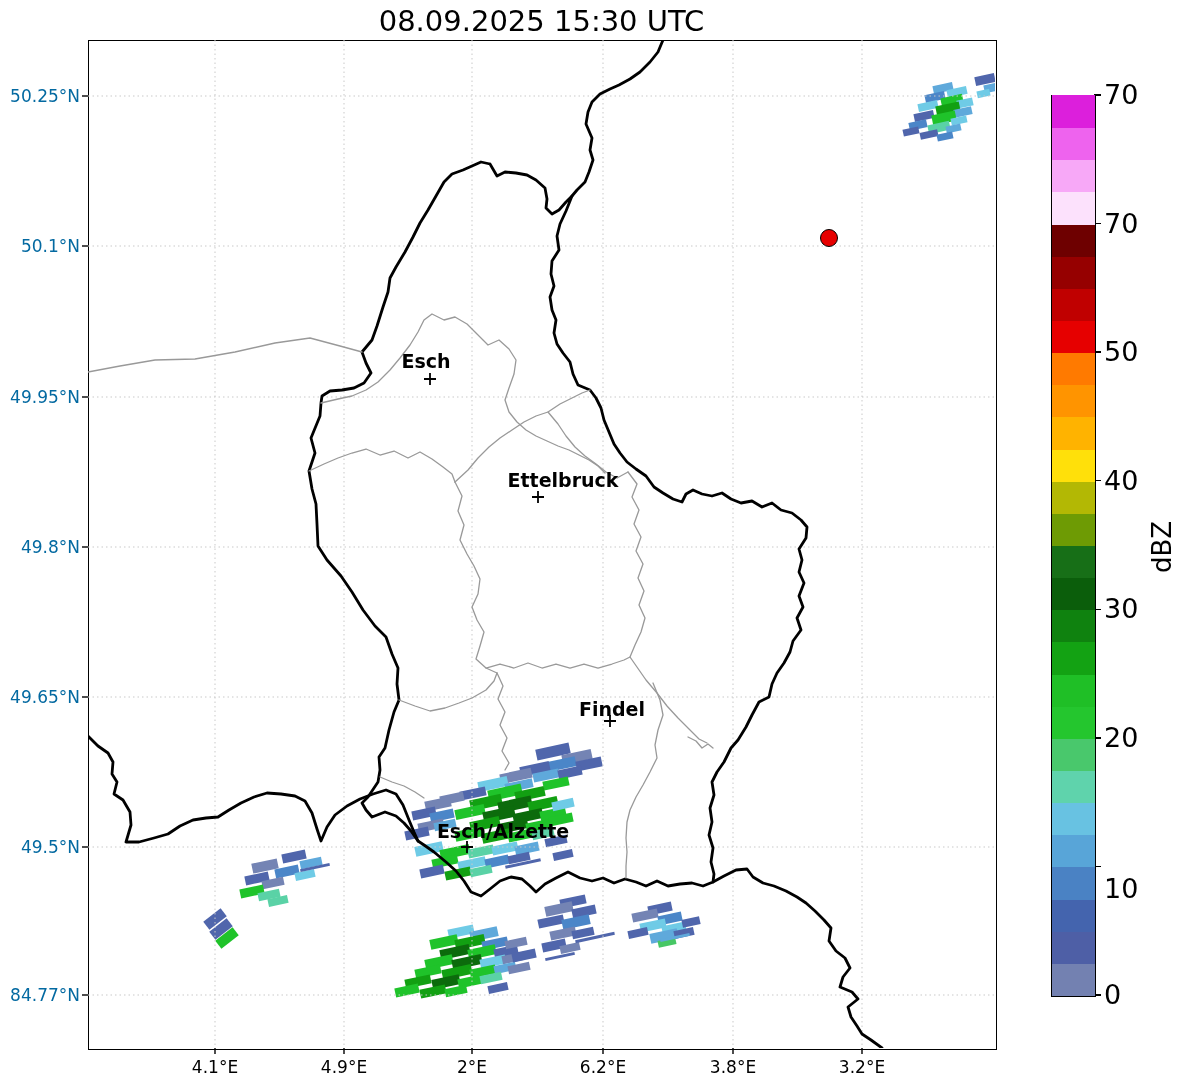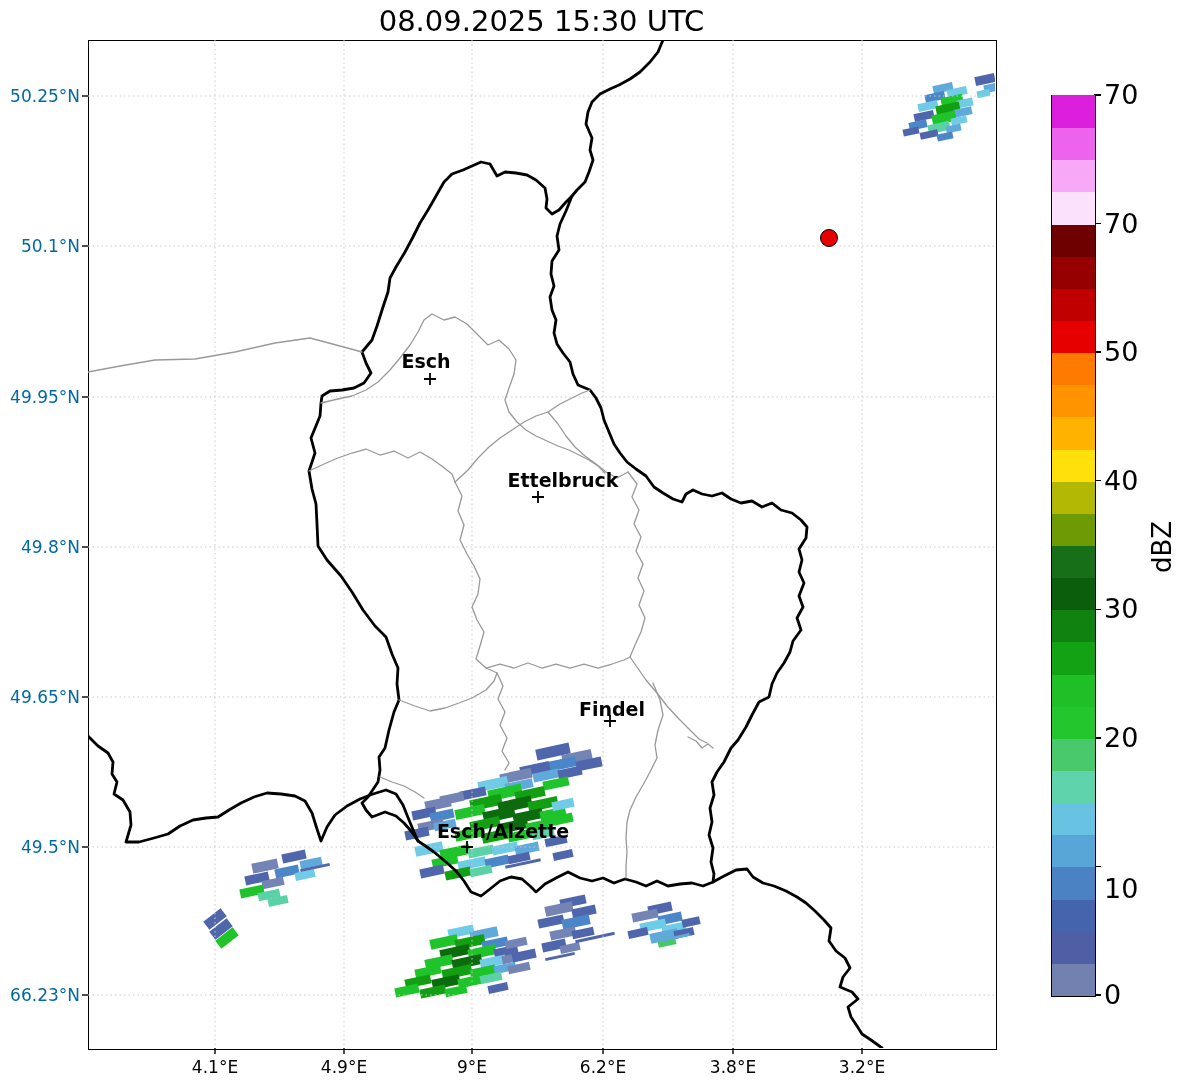--- a/index.html
+++ b/index.html
@@ -226,24 +226,24 @@
       <line x1="82" y1="847" x2="88" y2="847" stroke="#000" stroke-width="1.4"></line>
       <line x1="82" y1="995" x2="88" y2="995" stroke="#000" stroke-width="1.4"></line>
     </svg>
   <div id="labels">
       <div class="latlab" style="left: 2px; top: 85px;">50.25°N</div>
       <div class="latlab" style="left: 2px; top: 235px;">50.1°N</div>
       <div class="latlab" style="left: 2px; top: 386px;">49.95°N</div>
       <div class="latlab" style="left: 2px; top: 536px;">49.8°N</div>
       <div class="latlab" style="left: 2px; top: 686px;">49.65°N</div>
       <div class="latlab" style="left: 2px; top: 836px;">49.5°N</div>
-      <div class="latlab" style="left: 2px; top: 984px;">66.23°N</div>
+      <div class="latlab" style="left: 2px; top: 984px;">84.77°N</div>
       <div class="lonlab" style="left: 175px; top: 1056px;">4.1°E</div>
       <div class="lonlab" style="left: 304px; top: 1056px;">4.9°E</div>
-      <div class="lonlab" style="left: 432px; top: 1056px;">9°E</div>
+      <div class="lonlab" style="left: 432px; top: 1056px;">2°E</div>
       <div class="lonlab" style="left: 563px; top: 1056px;">6.2°E</div>
       <div class="lonlab" style="left: 693px; top: 1056px;">3.8°E</div>
       <div class="lonlab" style="left: 822px; top: 1056px;">3.2°E</div>
     </div>
   <div class="cbar" id="cbar" style="left: 1051px; top: 95px; width: 43px; height: 900px;">
       <div class="cbseg" style="bottom: 0px; height: 32.7429px; background: rgb(115, 129, 177);"></div>
       <div class="cbseg" style="bottom: 32.1429px; height: 32.7429px; background: rgb(78, 95, 166);"></div>
       <div class="cbseg" style="bottom: 64.2857px; height: 32.7429px; background: rgb(68, 100, 174);"></div>
       <div class="cbseg" style="bottom: 96.4286px; height: 32.7429px; background: rgb(74, 130, 196);"></div>
       <div class="cbseg" style="bottom: 128.571px; height: 32.7429px; background: rgb(88, 165, 216);"></div>

